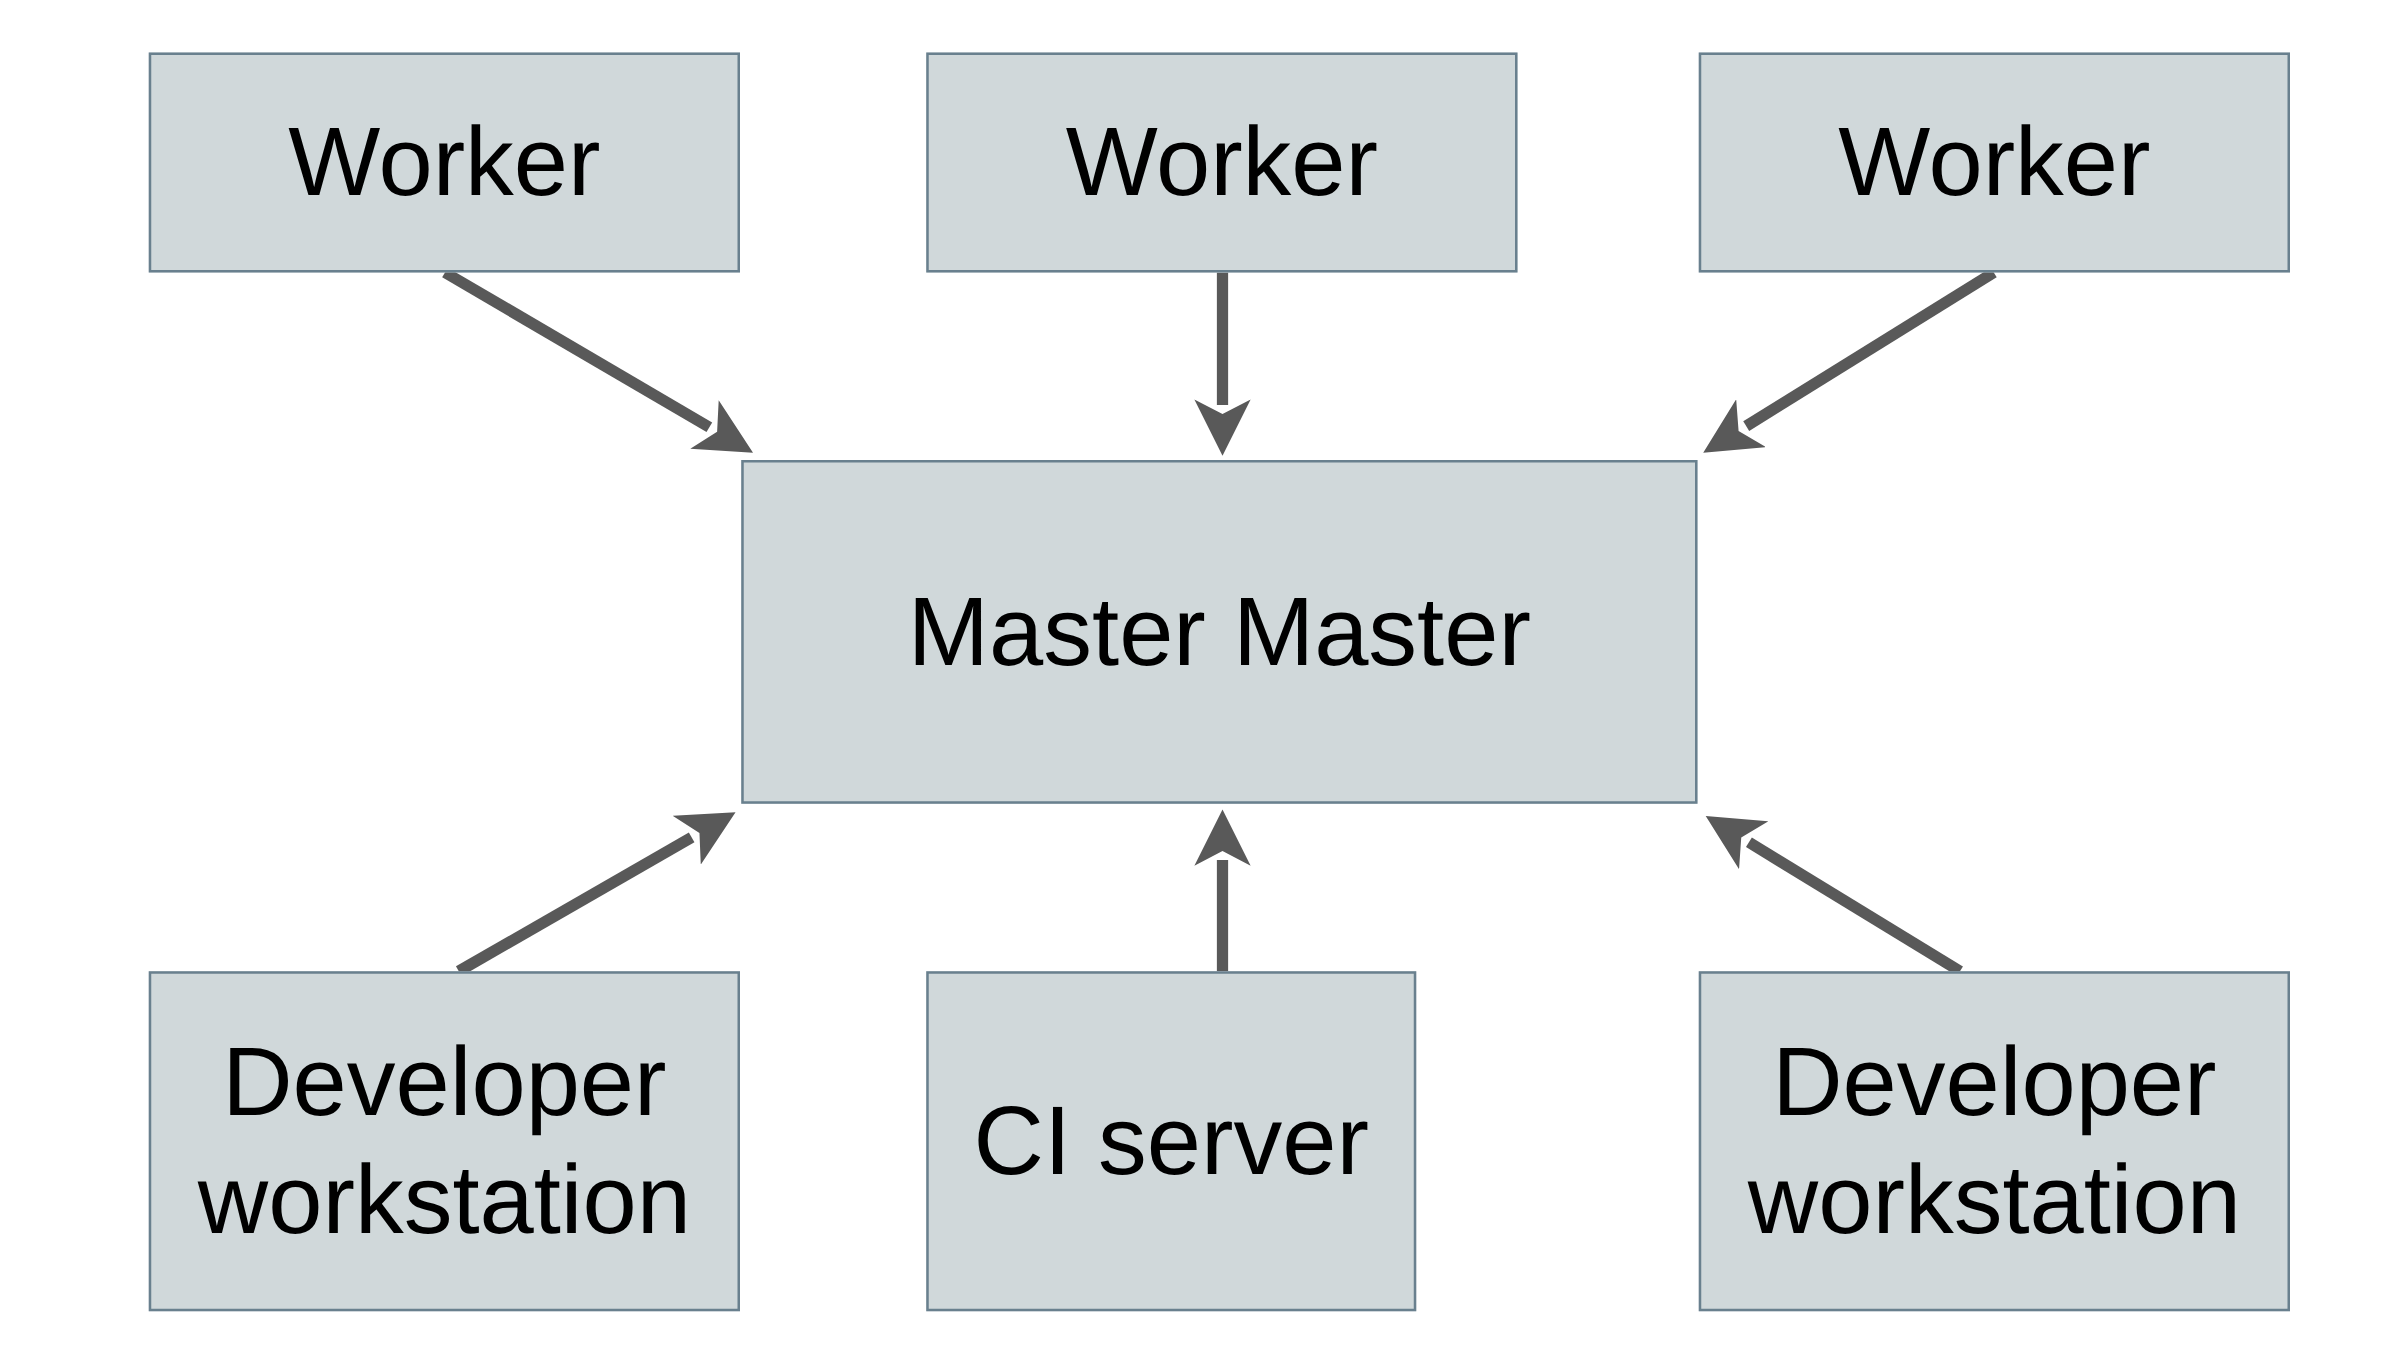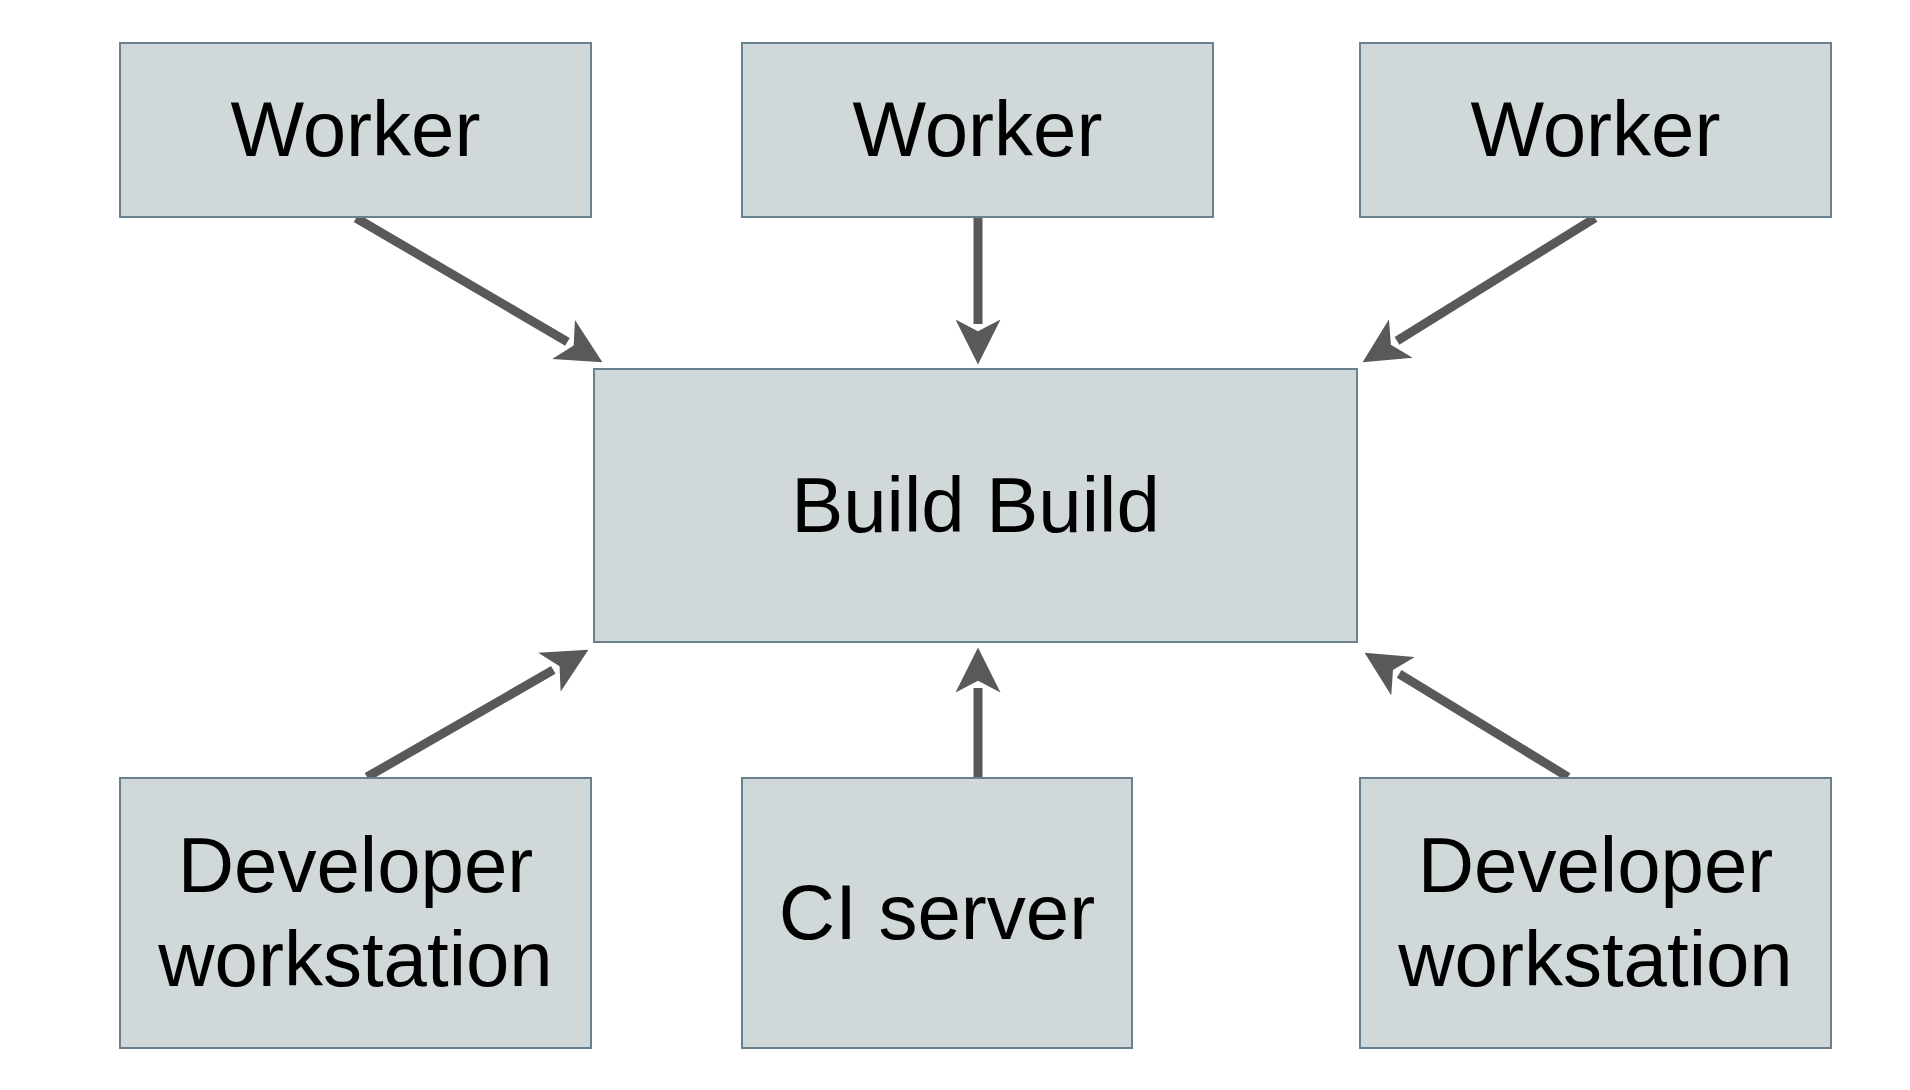--- a/index.html
+++ b/index.html
@@ -84,21 +84,21 @@
 
   <div class="node worker-2">
     <span class="label">Worker</span>
   </div>
 
   <div class="node worker-3">
     <span class="label">Worker</span>
   </div>
 
   <div class="node build-master">
-    <span class="label">Build Build</span>
+    <span class="label">Master Master</span>
   </div>
 
   <div class="node dev-workstation-left">
     <span class="label">Developer workstation</span>
   </div>
 
   <div class="node ci-server">
     <span class="label">CI server</span>
   </div>
 

